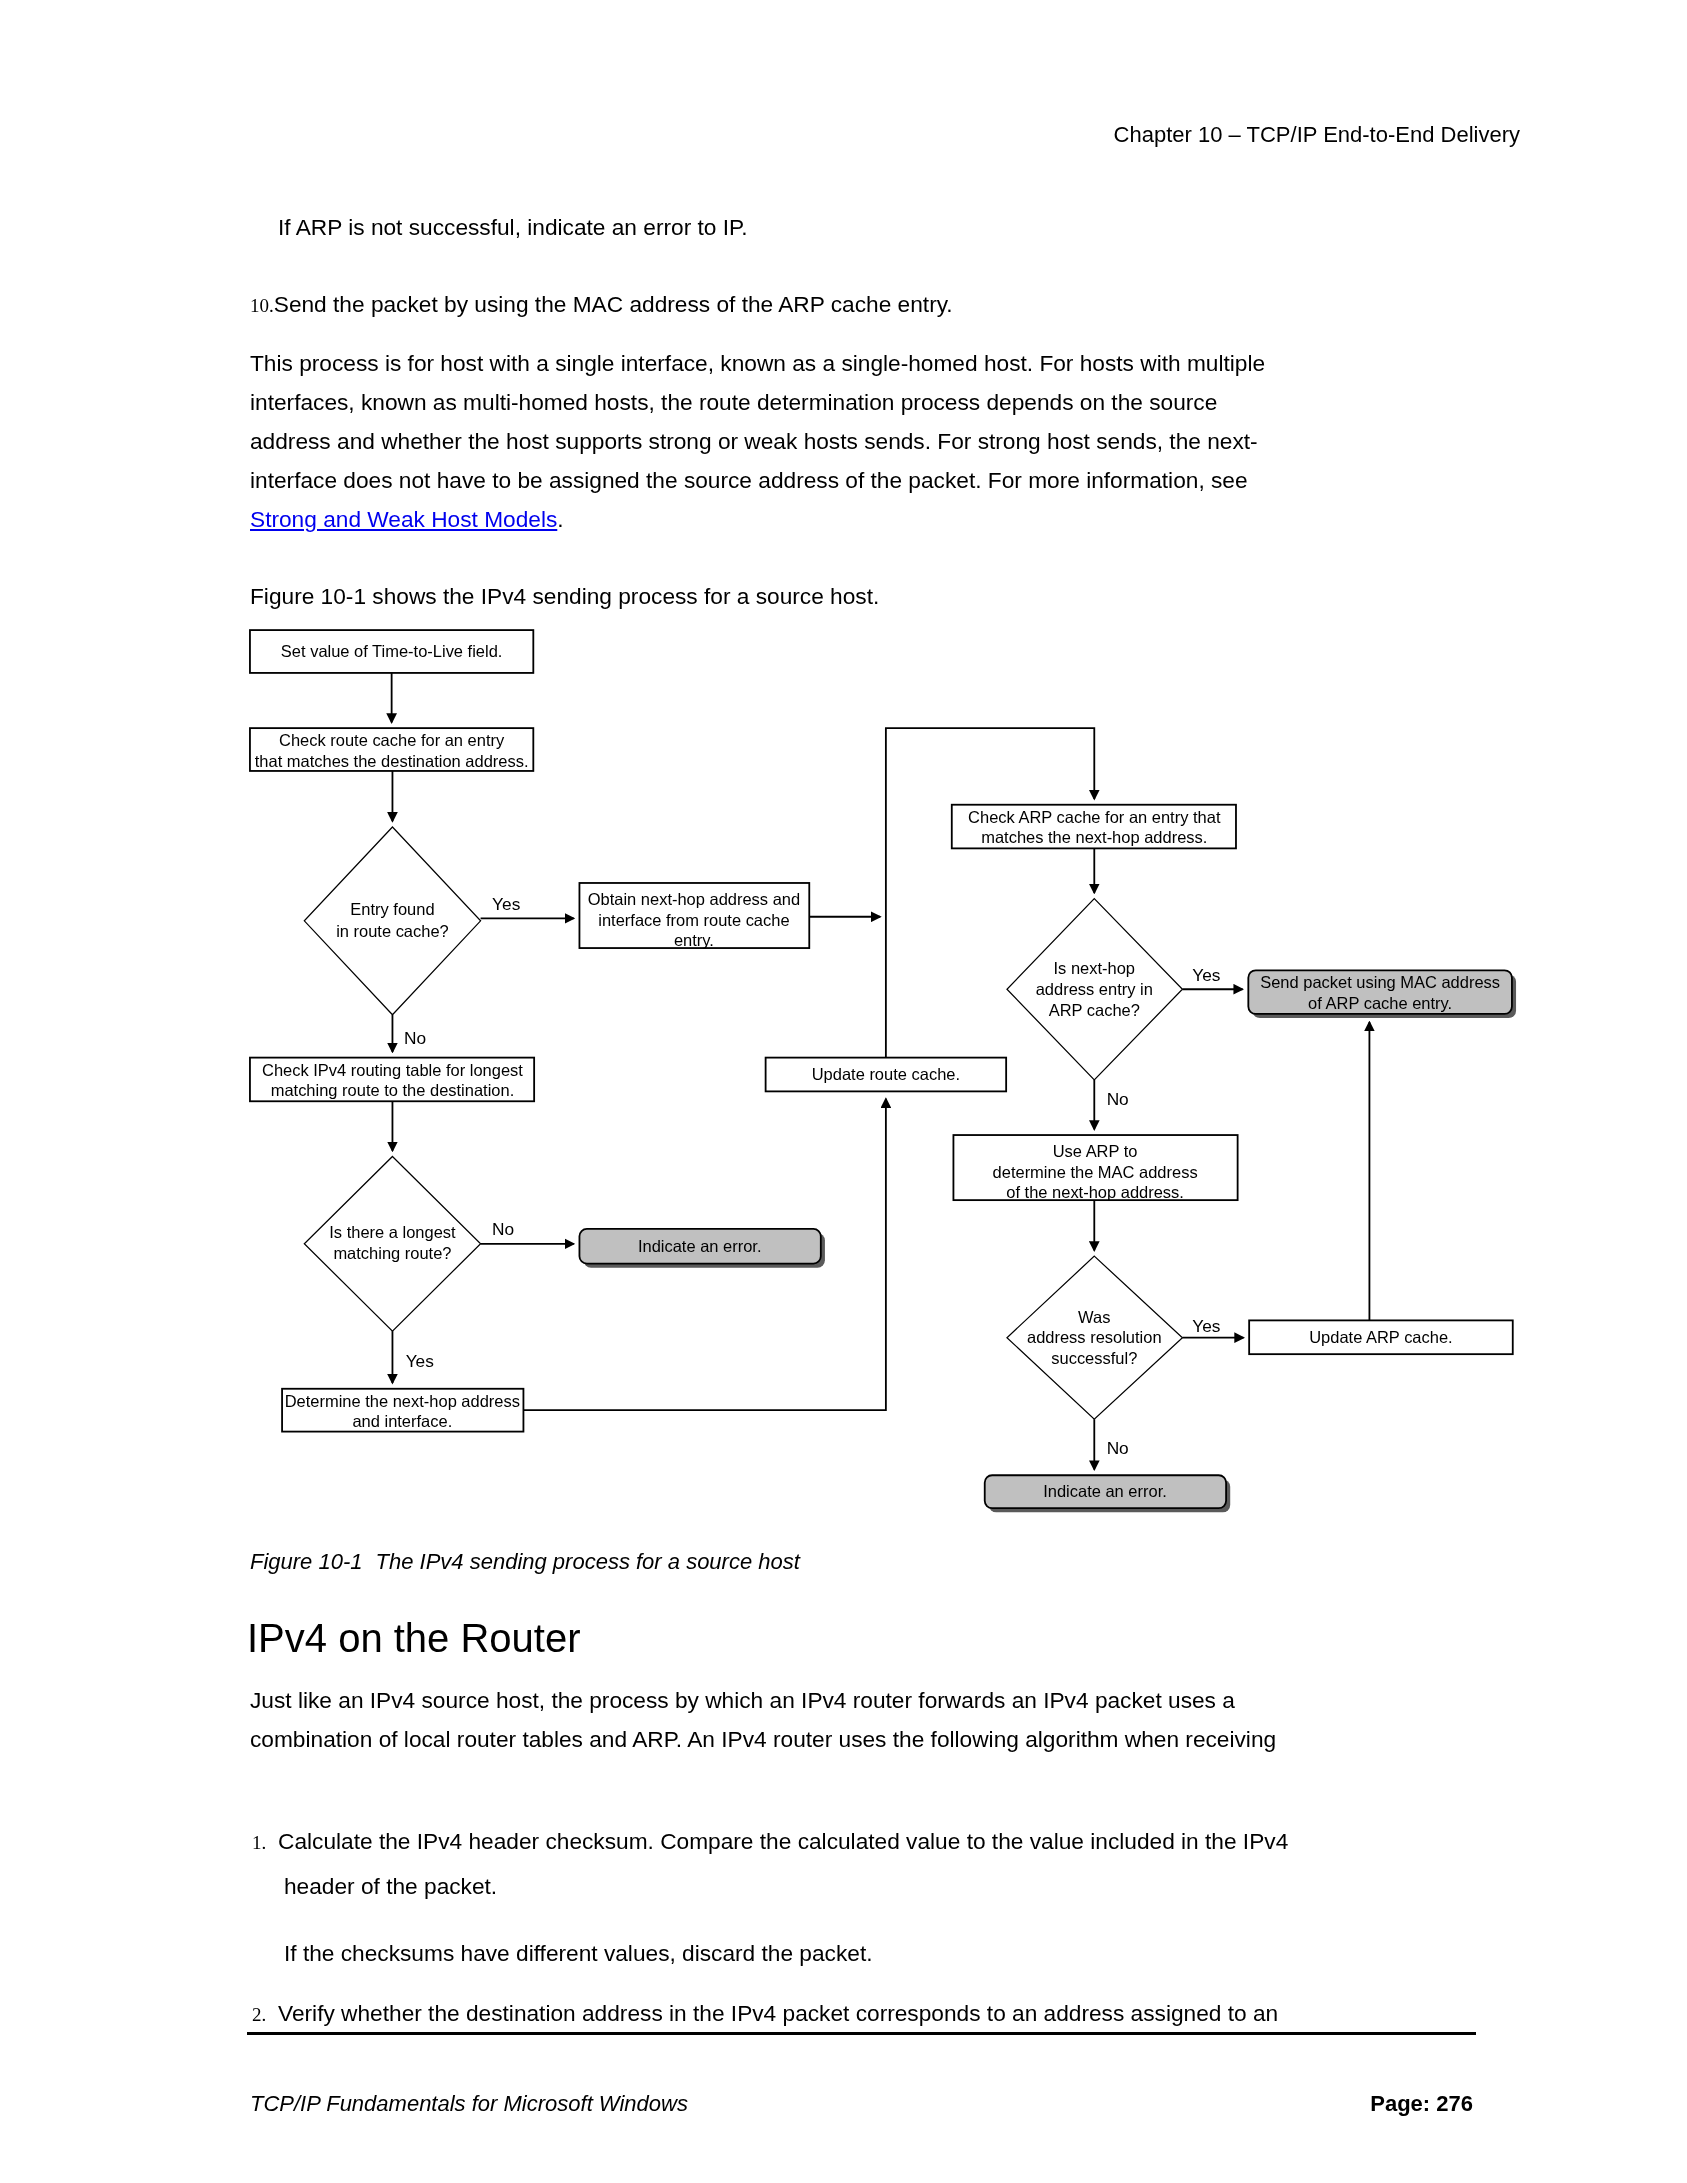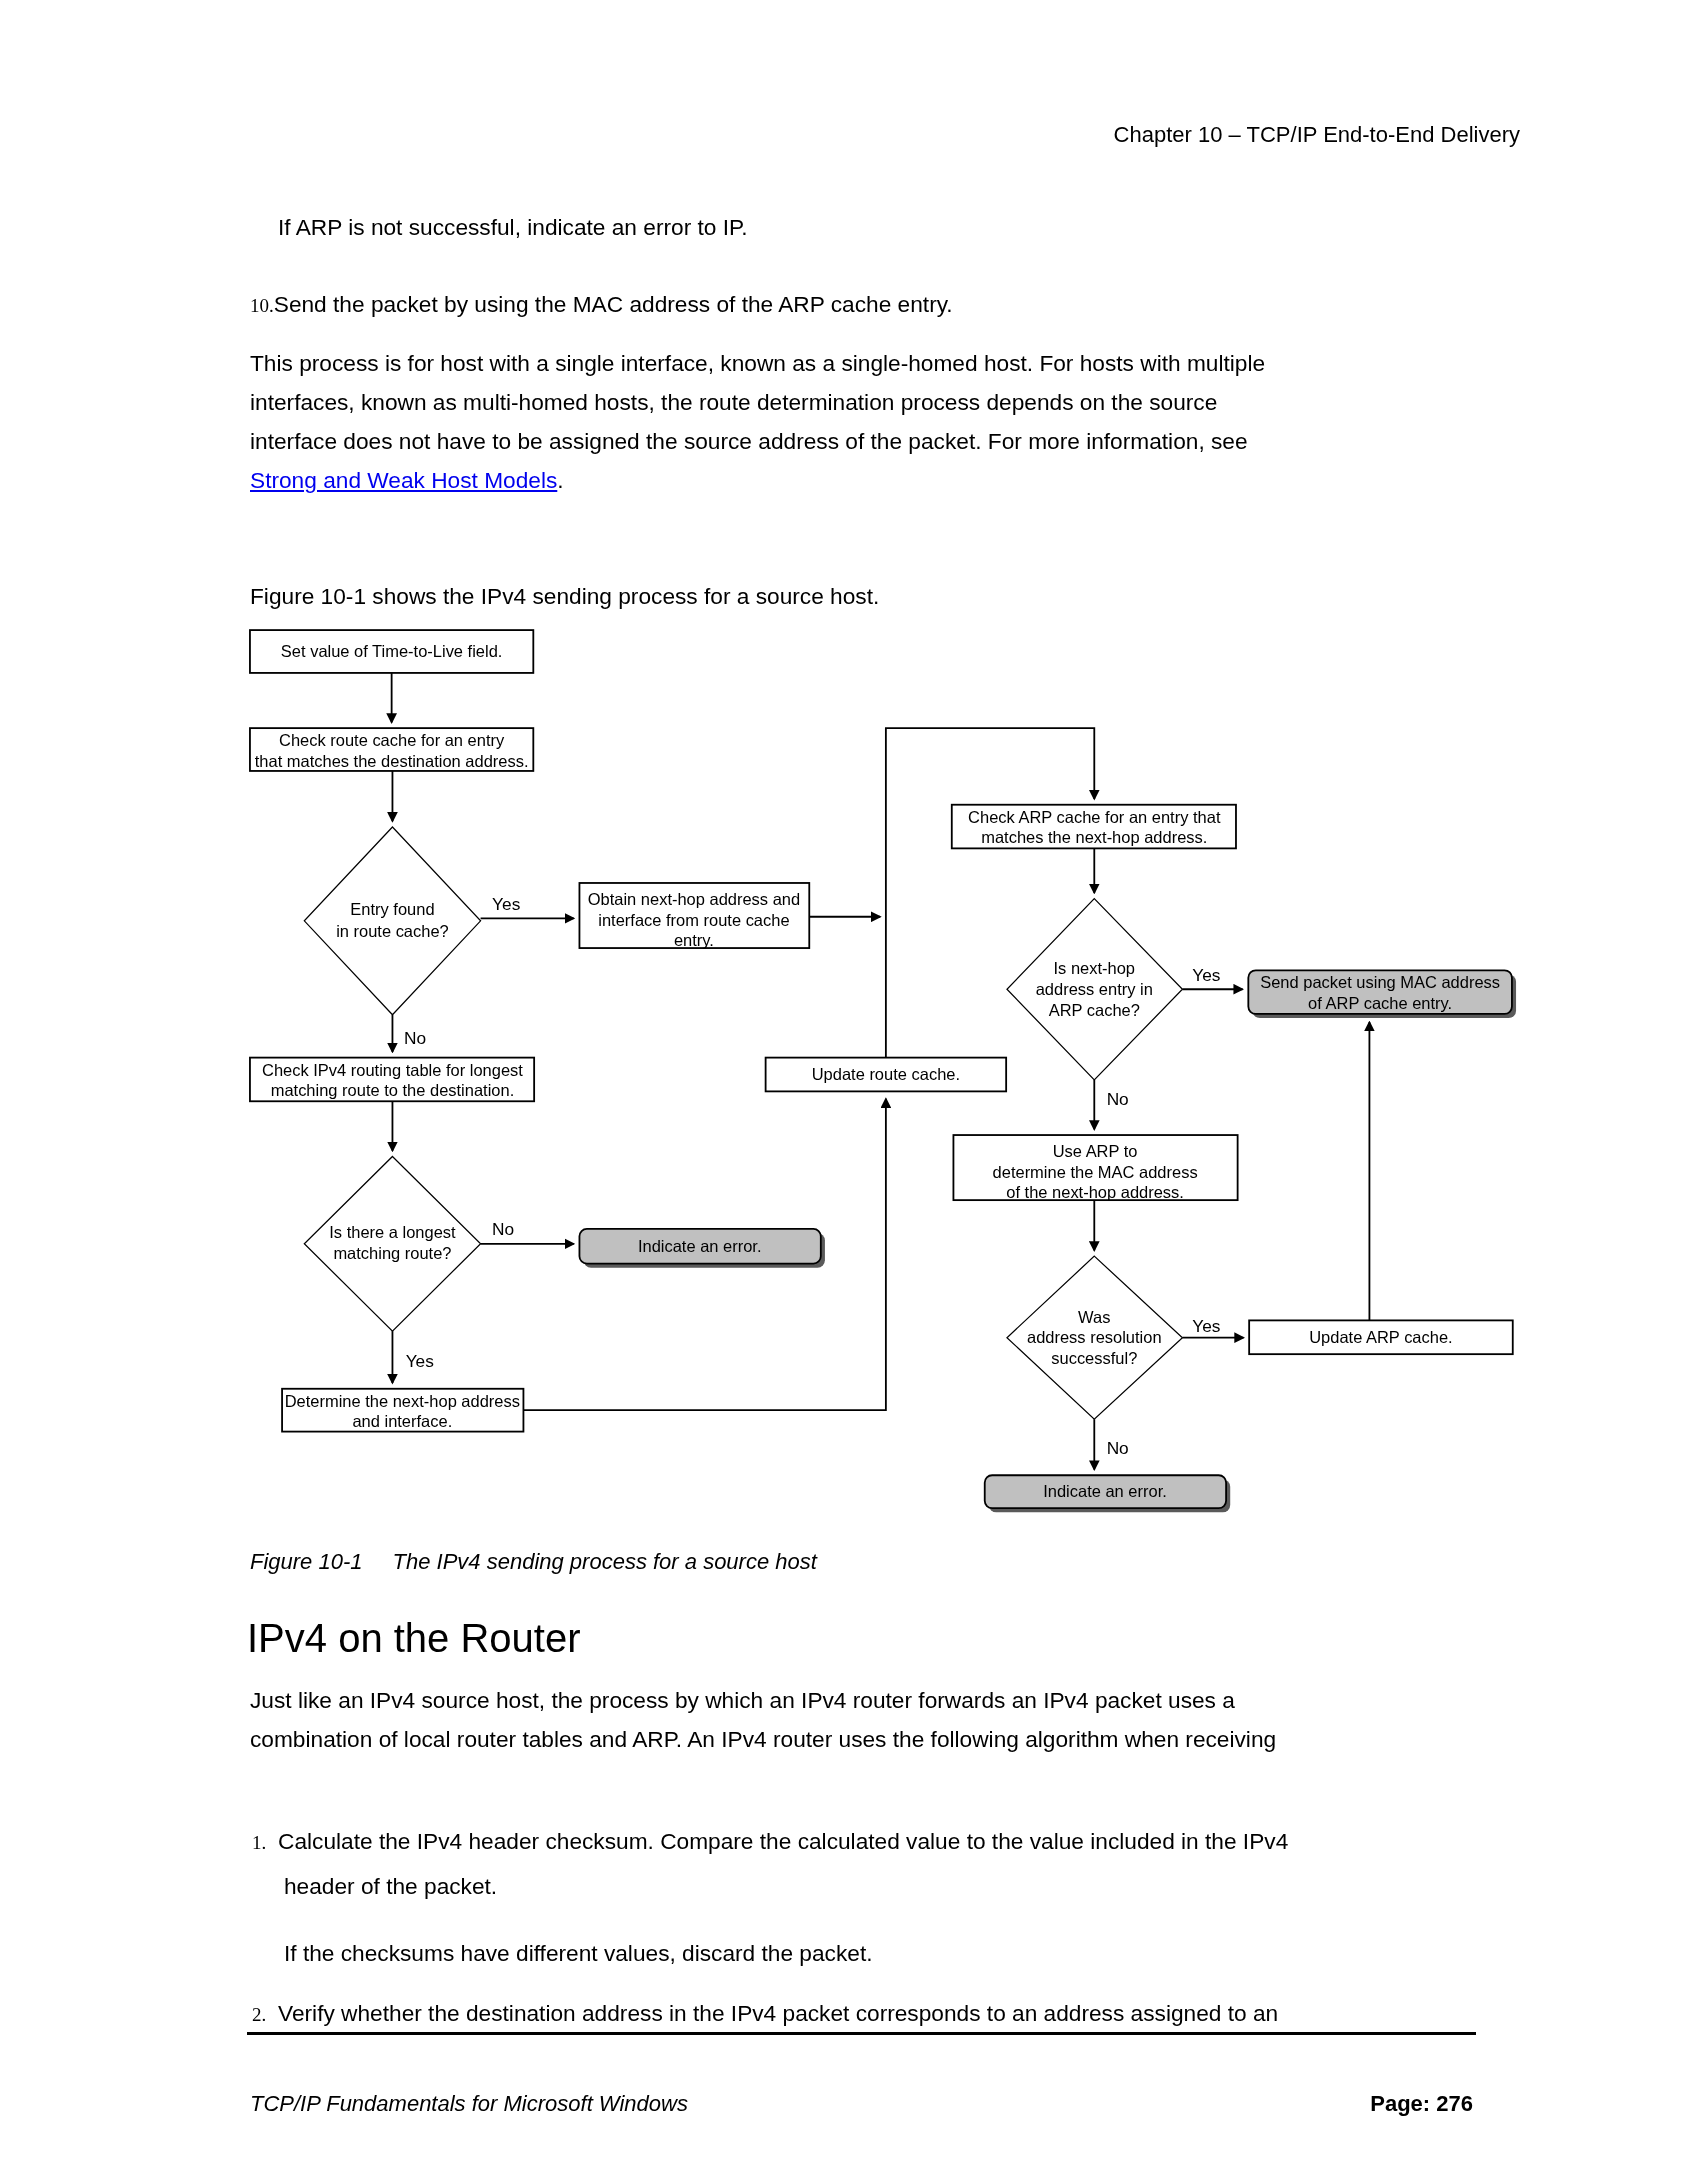--- a/index.html
+++ b/index.html
@@ -7,21 +7,21 @@
     width:1687px;height:2183px;position:relative;background:#ffffff;
     font-family:"Liberation Sans",sans-serif;color:#000;overflow:hidden;
   }
   .abs{position:absolute;}
   .hdr{font-size:22px;}
   .body-line{font-size:22.7px;line-height:39px;white-space:nowrap;}
   .para{position:absolute;}
   .marker-num{font-family:"Liberation Serif",serif;font-size:19px;}
   .link{color:#0000ee;text-decoration:underline;cursor:pointer;}
   .caption{font-style:italic;font-size:22px;white-space:nowrap;}
-  .caption .cap-prefix{margin-right:30px;}
+  .caption .cap-prefix{margin-right:13px;}
   h1.section{font-size:40px;font-weight:normal;margin:0;white-space:nowrap;}
   .footer-rule{position:absolute;left:247px;top:2032px;width:1229px;height:3.3px;background:#000;}
   .footer-left{font-style:italic;font-size:22px;}
   .footer-right{font-size:22px;font-weight:bold;}
   svg text{font-family:"Liberation Sans",sans-serif;font-size:20px;fill:#000;}
   svg text.edge-label{font-size:21px;}
   svg .node-rect{fill:#ffffff;stroke:#000;stroke-width:2.2px;}
   svg .node-diamond{fill:#ffffff;stroke:#000;stroke-width:1.5px;}
   svg .node-terminal{fill:#c0c0c0;stroke:#000;stroke-width:2.2px;}
   svg .node-shadow{fill:#5a5a5a;stroke:none;}
@@ -34,20 +34,21 @@
 
 <div class="abs body-line" style="left:278px; top:208px;">If ARP is not successful, indicate an error to IP.</div>
 
 <div class="abs" style="left:250px; top:285px;">
   <span class="marker-num">10.</span><span class="body-line" style="display:inline;">Send the packet by using the MAC address of the ARP cache entry.</span>
 </div>
 
 <div class="para" style="left:250px; top:344px;">
   <div class="body-line">This process is for host with a single interface, known as a single-homed host. For hosts with multiple</div>
   <div class="body-line">interfaces, known as multi-homed hosts, the route determination process depends on the source</div>
+  <div class="body-line">address and whether the host supports strong or weak hosts sends. For strong host sends, the next-</div>
   <div class="body-line">interface does not have to be assigned the source address of the packet. For more information, see</div>
   <div class="body-line">
     <a class="link" href="#">Strong and Weak Host Models</a><span>.</span>
   </div>
 </div>
 
 <div class="abs body-line" style="left:250px; top:577px;">Figure 10-1 shows the IPv4 sending process for a source host.</div>
 
 <svg class="abs" style="left:231px; top:610px;" width="1318" height="915" viewBox="280 740 1600 1110">
   <defs>

